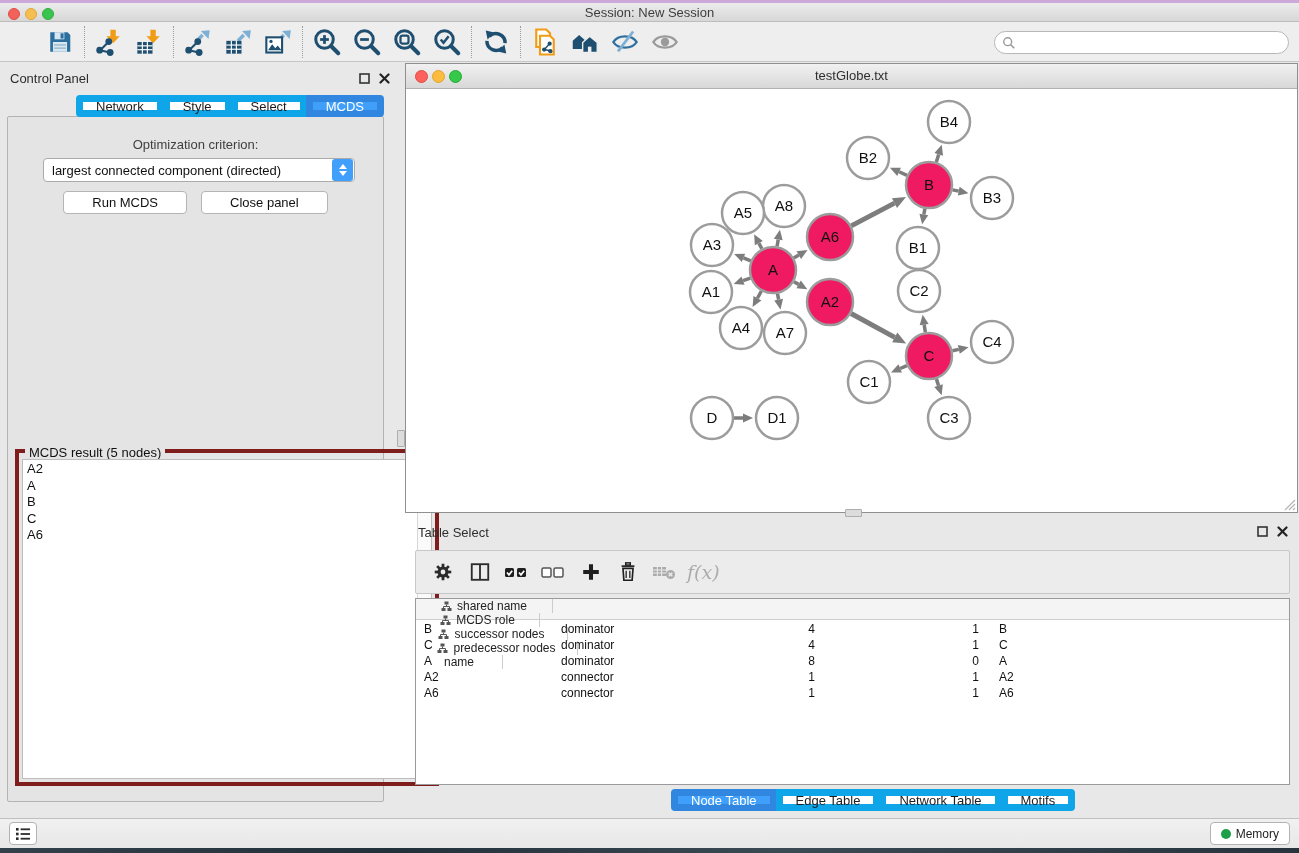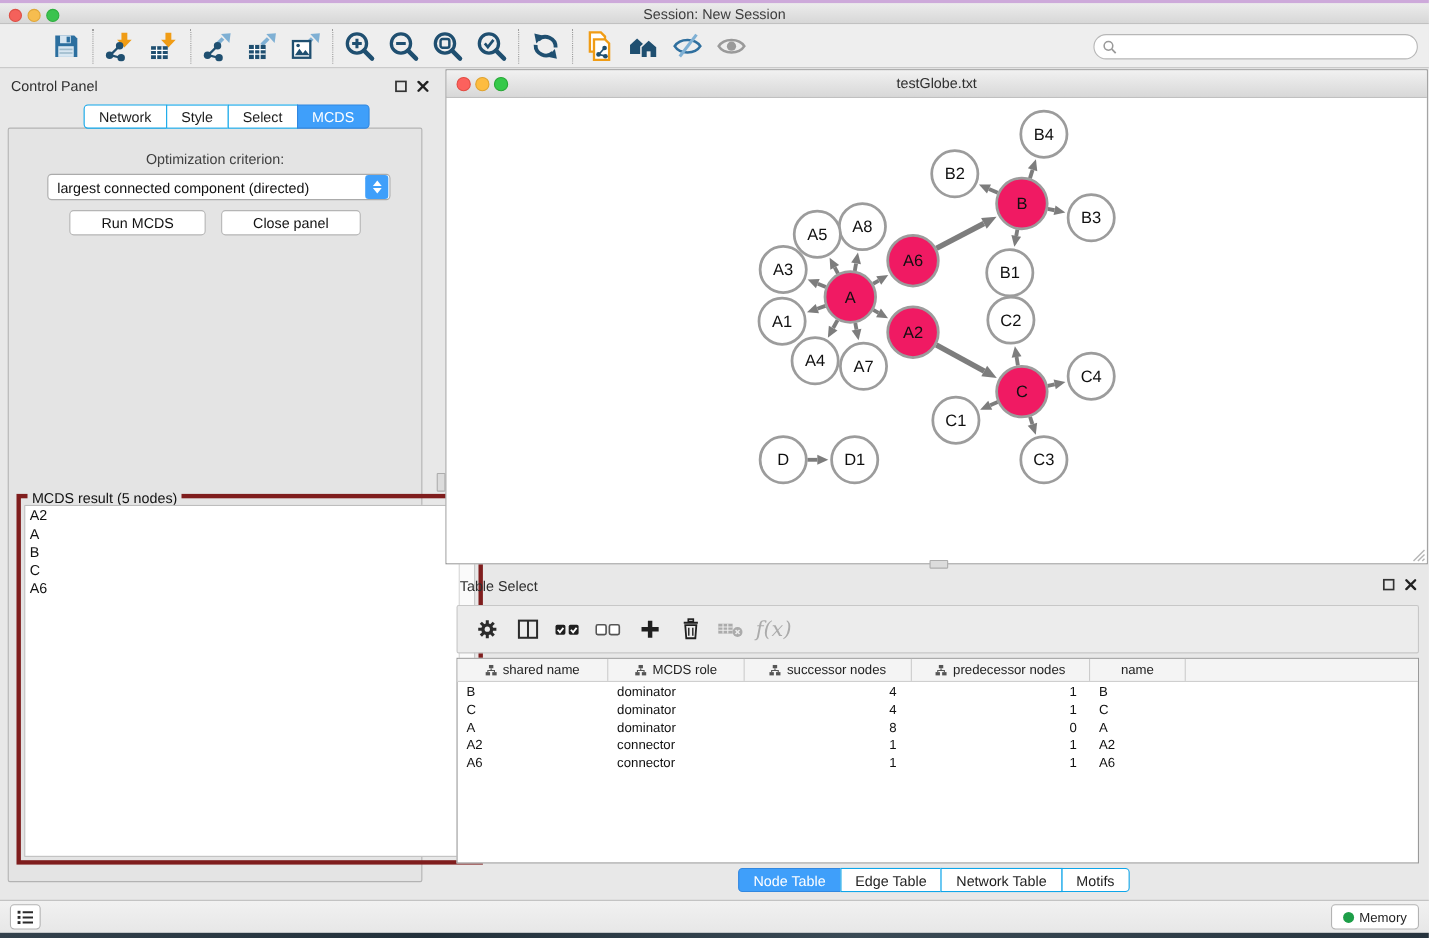--- a/index.html
+++ b/index.html
@@ -25,21 +25,21 @@
   .search-wrap input { border:none; outline:none; flex:1; font-size:12px; background:transparent; }
 
   
   .cpanel-title { position:absolute; left:10px; top:71px; font-size:13px; color:#2e2e2e; }
   .panel-btns { position:absolute; display:flex; gap:8px; }
   .cp-btns { left:358px; top:72px; }
   .tp-btns { left:1256px; top:525px; }
   .pbtn { width:12px; height:12px; display:flex; align-items:center; justify-content:center; }
 
   .cp-tabs { position:absolute; left:76px; top:95px; display:flex; z-index:3; }
-  .seg { height:22px; background:#fff; border:1px solid #0ea5e9; margin-left:-1px;
+  .seg { height:22px; background:#fff; border:7px solid #0ea5e9; margin-left:-1px;
     font-size:13px; color:#1d1d1d; display:flex; align-items:center; justify-content:center; padding:0 13px; }
   .seg:first-child { border-radius:4px 0 0 4px; margin-left:0; }
   .seg:last-child { border-radius:0 4px 4px 0; }
   .seg.active { background:#3f9ffa; border-color:#3187e0; color:#fff; }
 
   .cp-body { position:absolute; left:7px; top:116px; width:377px; height:686px;
     background:#e4e4e4; border:1px solid #b3b3b3; border-radius:2px; }
   .opt-label { position:absolute; left:0; width:100%; top:20px; text-align:center; font-size:13px; color:#404040; }
   .dropdown { position:absolute; left:35px; top:41px; width:312px; height:24px; background:#fff;
     border:1px solid #ababab; border-radius:4px; display:flex; align-items:center; }
@@ -80,21 +80,21 @@
   
   .tp-title { position:absolute; left:418px; top:525px; font-size:13px; color:#2e2e2e; }
   .tp-toolbar { position:absolute; left:415px; top:550px; width:875px; height:44px;
     background:#ececec; border:1px solid #c7c7c7; border-radius:2px; display:flex; align-items:center; padding-left:8px; }
   .tp-tbtn { width:37px; height:36px; display:flex; align-items:center; justify-content:center; }
   .fx-label { font-size:19px; font-style:italic; font-family:"DejaVu Serif",serif; color:#ababab; padding-left:4px; }
 
   .table-area { position:absolute; left:415px; top:598px; width:875px; height:187px;
     background:#fff; border:1px solid #9a9a9a; }
   .thead { position:absolute; left:0; top:0; right:0; height:21px; background:#f4f4f4;
-    border-bottom:1px solid #cfcfcf; display:flex; }
+    border-bottom:1px solid #cfcfcf; display:flex;flex-direction:column; }
   .thcell { display:flex; align-items:center; justify-content:center; gap:5px;
     font-size:12px; color:#222; border-right:1px solid #cccccc; height:100%; }
   .thcell.c0{ width:137px; } .thcell.c1{ width:124px; } .thcell.c2{ width:152px; }
   .thcell.c3{ width:162px; } .thcell.c4{ width:87px; }
   .trows { position:absolute; left:0; top:22px; right:0; bottom:0; overflow:hidden; }
   .trow { display:flex; height:16px; }
   .tcell { font-size:12px; color:#111; line-height:16px; white-space:nowrap; }
   .tcell.c0{ width:137px; padding-left:8px; } .tcell.c1{ width:124px; padding-left:8px; }
   .tcell.c2{ width:152px; text-align:right; padding-right:14px; }
   .tcell.c3{ width:162px; text-align:right; padding-right:12px; }

